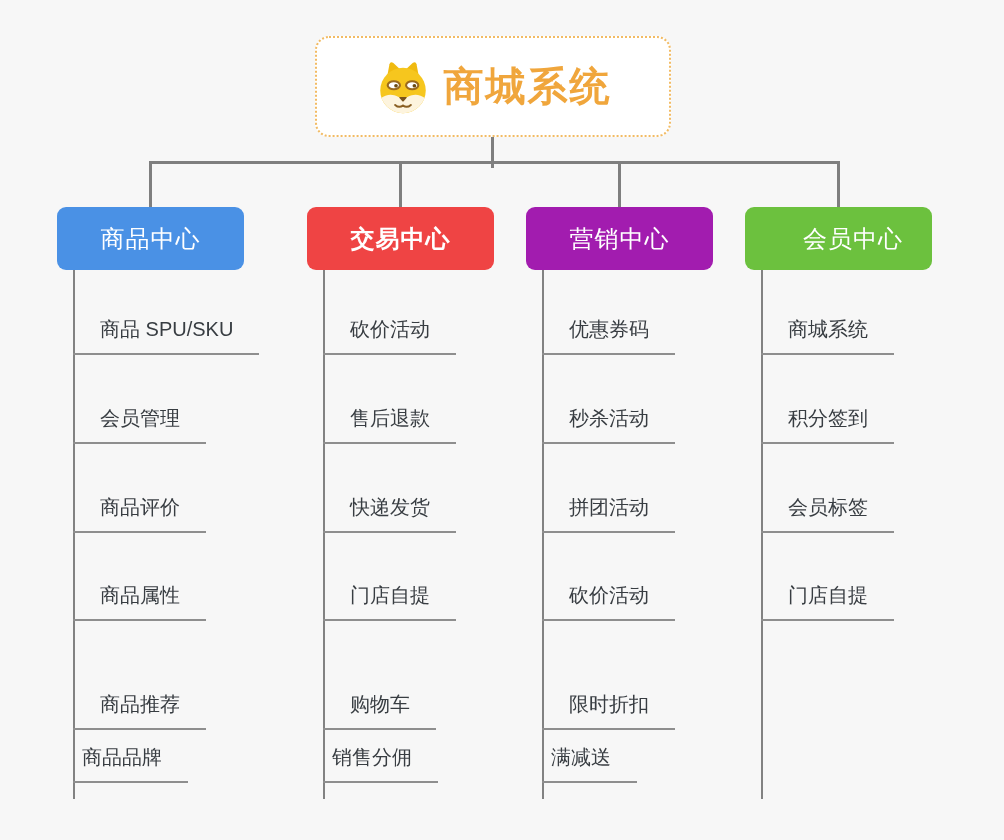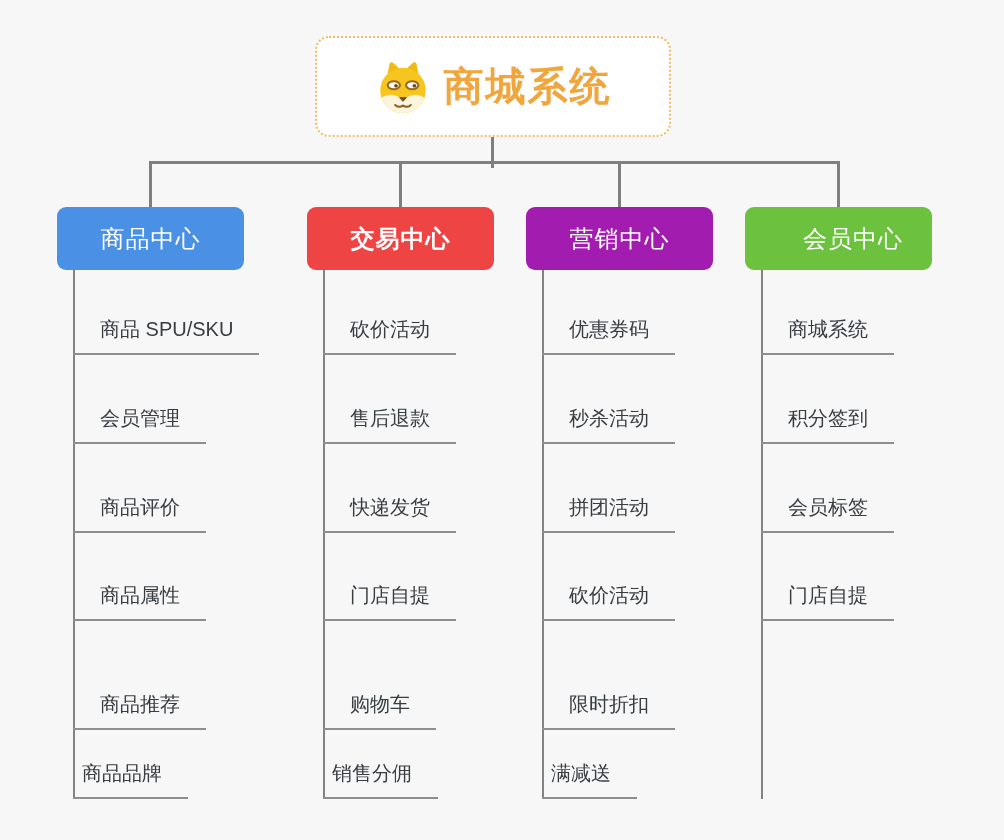--- a/index.html
+++ b/index.html
@@ -52,21 +52,21 @@
     white-space:nowrap;
     font-size:20px;line-height:29px;color:#383d42;
     padding:0 26px 9px 27px;
     border-bottom:2px solid #8e8e8e;
   }
   .leaf:nth-child(1){top:108px;}
   .leaf:nth-child(2){top:197px;}
   .leaf:nth-child(3){top:286px;}
   .leaf:nth-child(4){top:374px;}
   .leaf:nth-child(5){top:483px;}
-  .leaf:nth-child(6){top:552px;padding-left:9px;}
+  .leaf:nth-child(6){top:536px;padding-left:9px;}
 </style>
 </head>
 <body>
 
 <div id="canvas">
 
   <div class="root-node" style="border-color: rgb(242, 187, 99);">
     <svg class="doge" viewBox="0 0 64 64">
       <path d="M13 25 L16.5 6 Q17.5 2.5 21 4.5 L31 14 Z" fill="#f0ba10"></path>
       <path d="M51 25 L47.5 6 Q46.5 2.5 43 4.5 L33 14 Z" fill="#f0ba10"></path>

